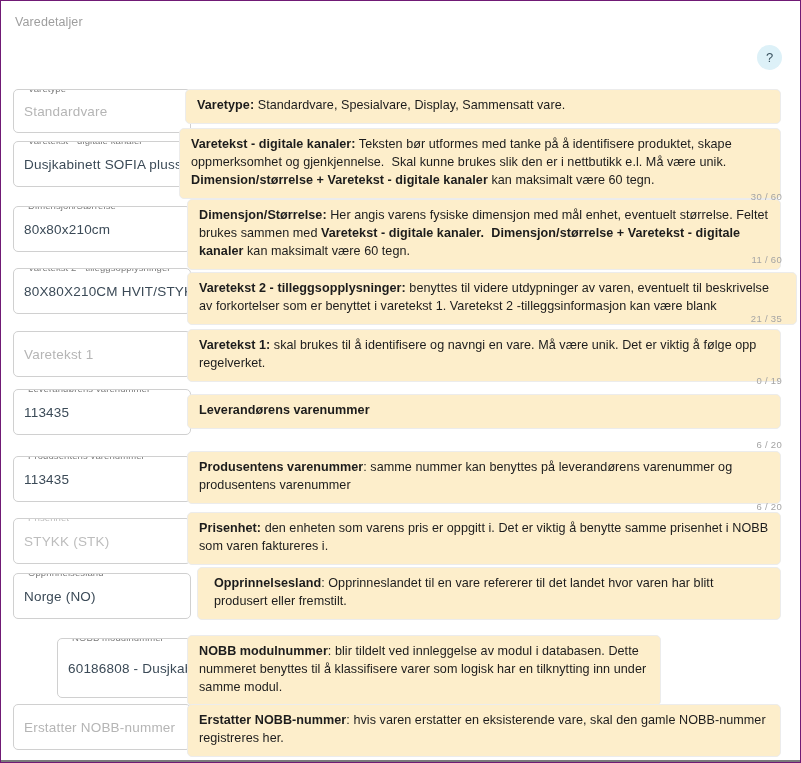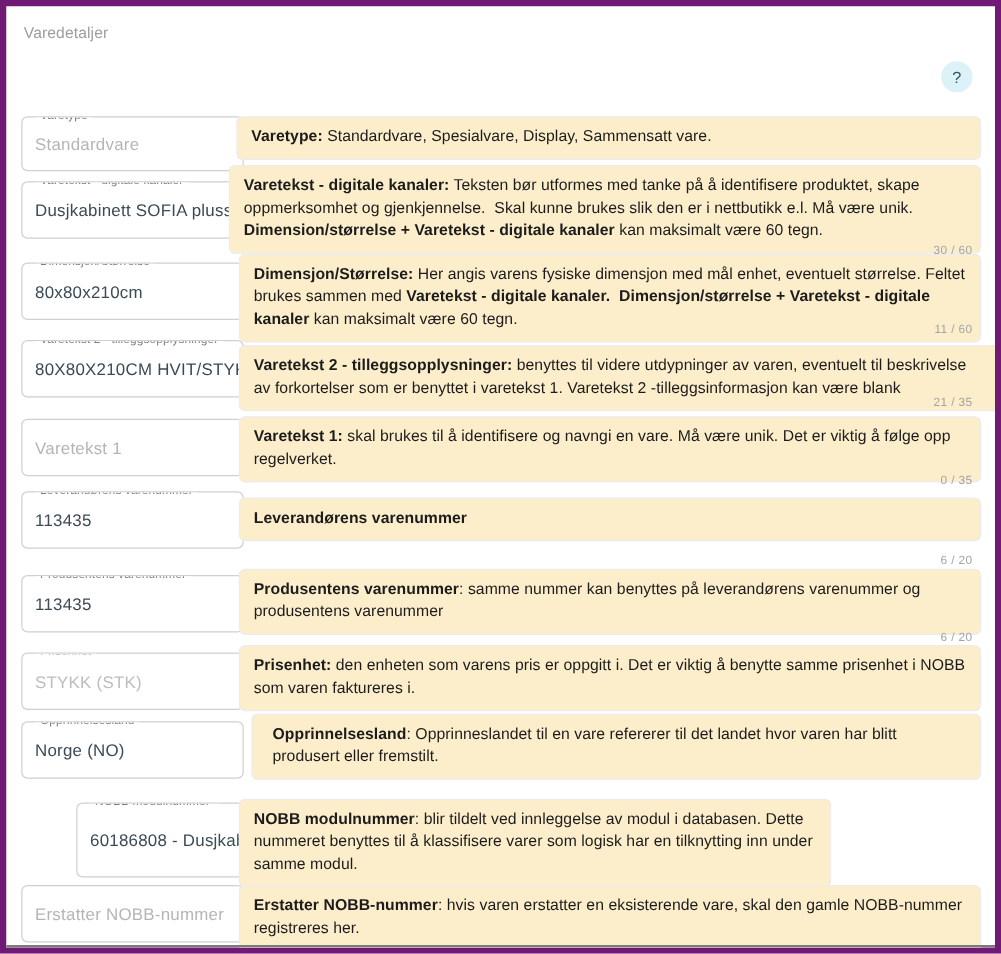--- a/index.html
+++ b/index.html
@@ -7,21 +7,21 @@
     margin: 0; padding: 0;
     width: 801px; height: 763px;
     background: #ffffff;
     font-family: "Liberation Sans", "DejaVu Sans", sans-serif;
     overflow: hidden;
   }
   #app {
     position: relative;
     width: 801px; height: 763px;
     background: #ffffff;
-    border: 5px solid #701a75;
+    border: 1px solid #701a75;
     overflow: hidden;
   }
 
   
   .panel-title {
     position: absolute;
     left: 14px; top: 14px;
     font-size: 12.5px;
     color: #9e9e9e;
     letter-spacing: .1px;
@@ -216,16 +216,16 @@
       <div class="tip" style="left: 186px; top: 511px; width: 594px;"><b>Prisenhet:</b> den enheten som varens pris er oppgitt i. Det er viktig å benytte samme prisenhet i NOBB som varen faktureres i.</div>
       <div class="tip" style="left: 196px; top: 566px; width: 584px; padding-left: 16px;"><b>Opprinnelsesland</b>: Opprinneslandet til en vare refererer til det landet hvor varen har blitt&nbsp; produsert eller fremstilt.</div>
       <div class="tip" style="left: 186px; top: 634px; width: 474px;"><b>NOBB modulnummer</b>: blir tildelt ved innleggelse av modul i databasen. Dette nummeret benyttes til å klassifisere varer som logisk har en tilknytting inn under samme modul.</div>
       <div class="tip" style="left: 186px; top: 703px; width: 594px;"><b>Erstatter NOBB-nummer</b>: hvis varen erstatter en eksisterende vare, skal den gamle NOBB-nummer registreres her.</div>
     </div>
 
   <div class="bottom-rule"></div>
 <div class="counter" style="top: 190px; right: 18px; position: absolute;">30 / 60</div>
     <div class="counter" style="top: 253px; right: 18px; position: absolute;">11 / 60</div>
     <div class="counter" style="top: 312px; right: 18px; position: absolute;">21 / 35</div>
-    <div class="counter" style="top: 374px; right: 18px; position: absolute;">0 / 35</div>
+    <div class="counter" style="top: 374px; right: 18px; position: absolute;">0 / 19</div>
     <div class="counter" style="top: 438px; right: 18px; position: absolute;">6 / 20</div>
     <div class="counter" style="top: 500px; right: 18px; position: absolute;">6 / 20</div>
   </div>
 
 </body></html>

